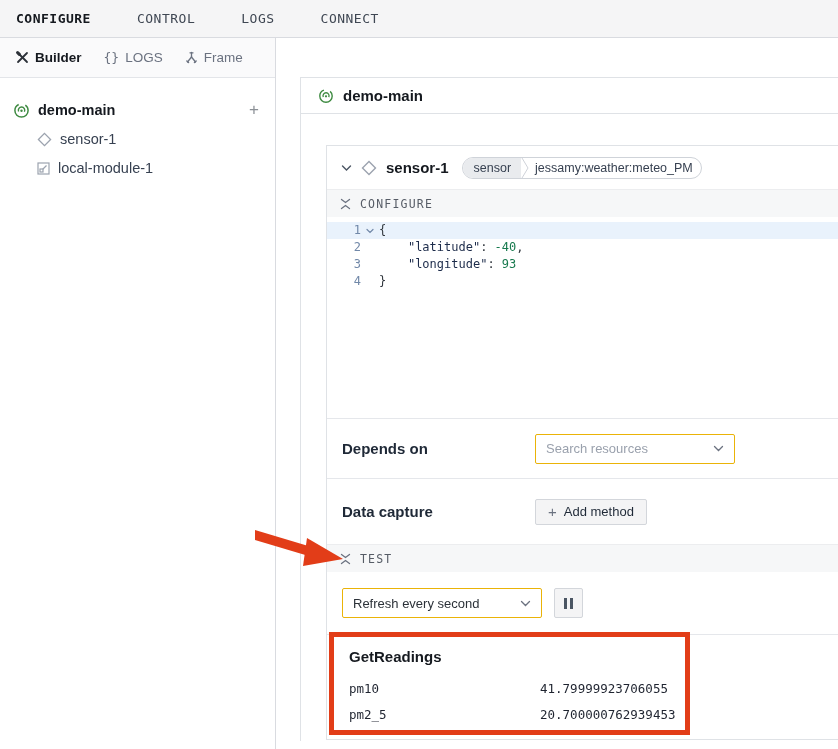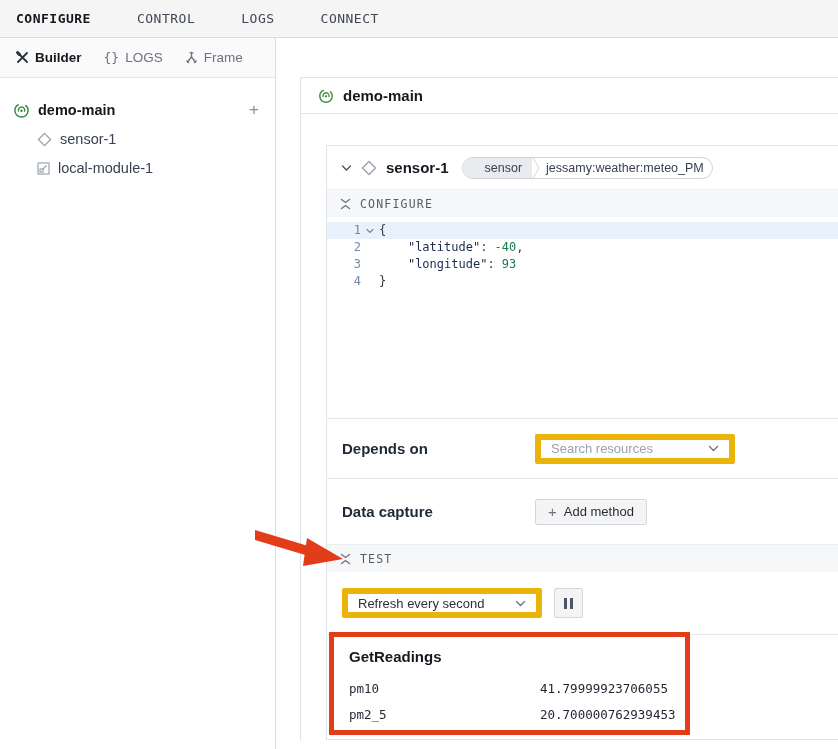--- a/index.html
+++ b/index.html
@@ -29,42 +29,42 @@
   
   .main { position:absolute; left:276px; top:38px; width:562px; height:711px; background:#fff; }
   .container { position:absolute; left:24px; top:39px; right:0; bottom:8px; border-left:1px solid #dfe2e6; }
   .machine-header { position:absolute; left:0; top:0; right:0; height:37px; background:#fff; border-top:1px solid #dfe2e6; border-bottom:1px solid #dfe2e6; display:flex; align-items:center; padding-left:17px; gap:9px; }
   .machine-header .title { font-size:15px; font-weight:bold; color:#15191f; }
 
   .card { position:absolute; left:25px; top:68px; right:0; bottom:1px; border:1px solid #dfe2e6; border-right:none; display:flex; flex-direction:column; background:#fff; }
   .card-header { height:43px; display:flex; align-items:center; padding:0 14px; gap:9px; }
   .card-header .name { font-size:15px; font-weight:bold; color:#15191f; }
   .pill { display:flex; align-items:center; height:22px; border:1px solid #cfd3d9; border-radius:11px; overflow:hidden; margin-left:4px; background:#fff; }
-  .pill .seg-type { background:#e9ebee; padding:0 10px 0 22px; font-size:12.5px; color:#374151; height:100%; display:flex; align-items:center; }
+  .pill .seg-type { background:#e9ebee; padding:0 10px 0 11px; font-size:12.5px; color:#374151; height:100%; display:flex; align-items:center; }
   .pill .seg-model { padding:0 8px 0 6px; font-size:12.5px; color:#374151; height:100%; display:flex; align-items:center;text-align:right; }
 
   .section-strip { height:28px; background:#f6f7f8; border-top:1px solid #ecedef; display:flex; align-items:center; padding-left:13px; gap:9px; }
   .section-strip .sec-label { font-family:"DejaVu Sans Mono", monospace; font-size:11.5px; letter-spacing:1.2px; color:#565c66; }
 
   
   .code { height:201px; position:relative; font-family:"DejaVu Sans Mono", monospace; font-size:12px; line-height:17px; padding-top:5px; background:#fff; }
   .code-line { display:flex; height:17px; }
   .code-line.hl { background:#e9f2fc; }
   .gutter { width:34px; text-align:right; color:#7188a8; flex:none; }
   .foldcol { width:18px; flex:none; display:flex; align-items:center; justify-content:center; }
   .code-text { white-space:pre; color:#30363d; }
   .tok-key { color:#1c2b4a; }
   .tok-num { color:#177a4e; }
 
   .form-row { display:flex; align-items:center; border-top:1px solid #e5e7eb; padding-left:15px; }
   .form-row .row-label { font-size:15px; font-weight:bold; color:#1f2937; width:193px; flex:none; }
   .row-depends { height:60px; }
   .row-capture { height:66px; }
 
-  .select-box { width:200px; height:30px; border:6px solid #eab308; border-radius:2px; background:#fff; display:flex; align-items:center; justify-content:space-between; padding:0 10px; cursor:pointer; }
+  .select-box { width:200px; height:30px; border:1px solid #eab308; border-radius:2px; background:#fff; display:flex; align-items:center; justify-content:space-between; padding:0 10px; cursor:pointer; }
   .select-box .ph { font-size:13px; color:#9aa1ad; }
   .select-box .val { font-size:13px; color:#2b3138; }
 
   .btn { height:26px; display:inline-flex; align-items:center; gap:7px; padding:0 12px; background:#f4f4f5; border:1px solid #d3d6db; border-radius:2px; font-size:13px; color:#1f2937; cursor:pointer; }
   .btn .plus { color:#6b7280; font-size:15px; line-height:1; }
 
   
   .test-body { flex:1; display:flex; flex-direction:column; }
   .refresh-area { height:62px; display:flex; align-items:center; gap:12px; padding-left:15px; }
   .pause-btn { width:29px; height:30px; background:#f4f4f5; border:1px solid #d3d6db; border-radius:2px; display:flex; align-items:center; justify-content:center; gap:3px; cursor:pointer; }

